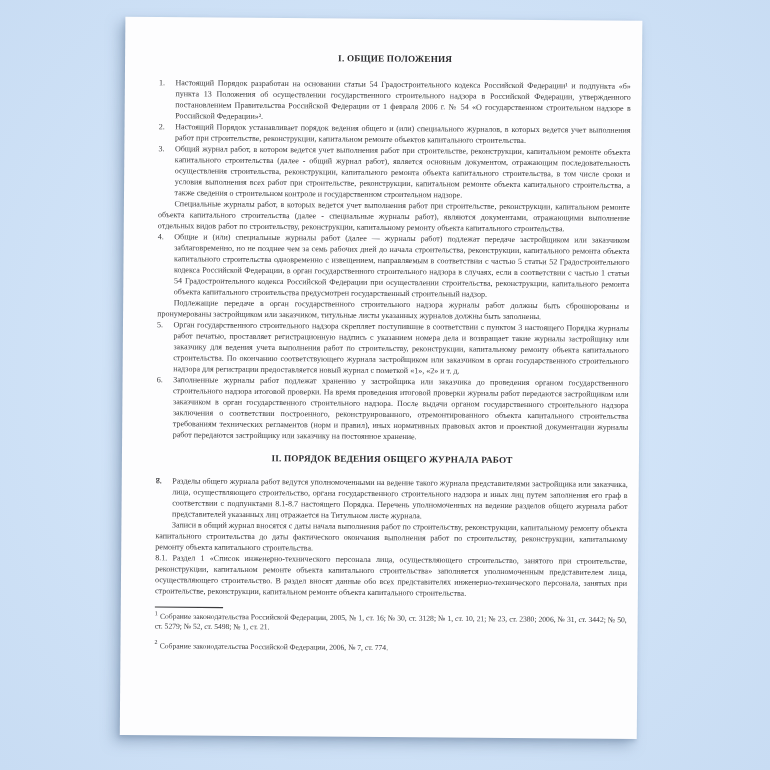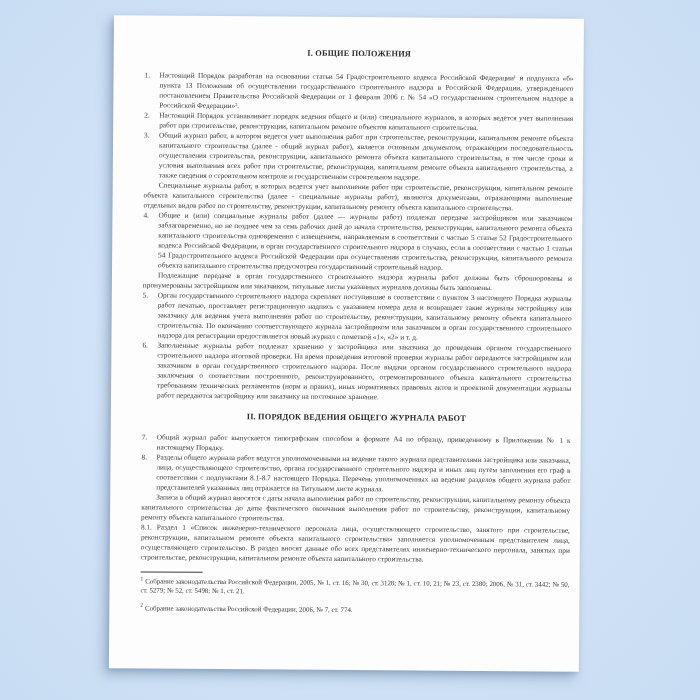--- a/index.html
+++ b/index.html
@@ -73,21 +73,20 @@
 
   <div class="p-item">
     <span class="marker">6.</span>
     <span>Заполненные журналы работ подлежат хранению у застройщика или заказчика до проведения органом государственного строительного надзора итоговой проверки. На время проведения итоговой проверки журналы работ передаются застройщиком или заказчиком в орган государственного строительного надзора. После выдачи органом государственного строительного надзора заключения о соответствии построенного, реконструированного, отремонтированного объекта капитального строительства требованиям технических регламентов (норм и правил), иных нормативных правовых актов и проектной документации журналы работ передаются застройщику или заказчику на постоянное хранение.</span>
   </div>
 
   <div class="heading h2">II. ПОРЯДОК ВЕДЕНИЯ ОБЩЕГО ЖУРНАЛА РАБОТ</div>
 
   <div class="p-item">
     <span class="marker">7.</span>
-    <span>Общий журнал работ выпускается типографским способом в формате А4 по образцу, приведенному в Приложении № 1 к настоящему Порядку.</span>
   </div>
 
   <div class="p-item">
     <span class="marker">8.</span>
     <span>Разделы общего журнала работ ведутся уполномоченными на ведение такого журнала представителями застройщика или заказчика, лица, осуществляющего строительство, органа государственного строительного надзора и иных лиц путем заполнения его граф в соответствии с подпунктами 8.1-8.7 настоящего Порядка. Перечень уполномоченных на ведение разделов общего журнала работ представителей указанных лиц отражается на Титульном листе журнала.</span>
   </div>
 
   <div class="p-cont">Записи в общий журнал вносятся с даты начала выполнения работ по строительству, реконструкции, капитальному ремонту объекта капитального строительства до даты фактического окончания выполнения работ по строительству, реконструкции, капитальному ремонту объекта капитального строительства.</div>
 
   <div class="p-sub">8.1. Раздел 1 «Список инженерно-технического персонала лица, осуществляющего строительство, занятого при строительстве, реконструкции, капитальном ремонте объекта капитального строительства» заполняется уполномоченным представителем лица, осуществляющего строительство. В раздел вносят данные обо всех представителях инженерно-технического персонала, занятых при строительстве, реконструкции, капитальном ремонте объекта капитального строительства.</div>

